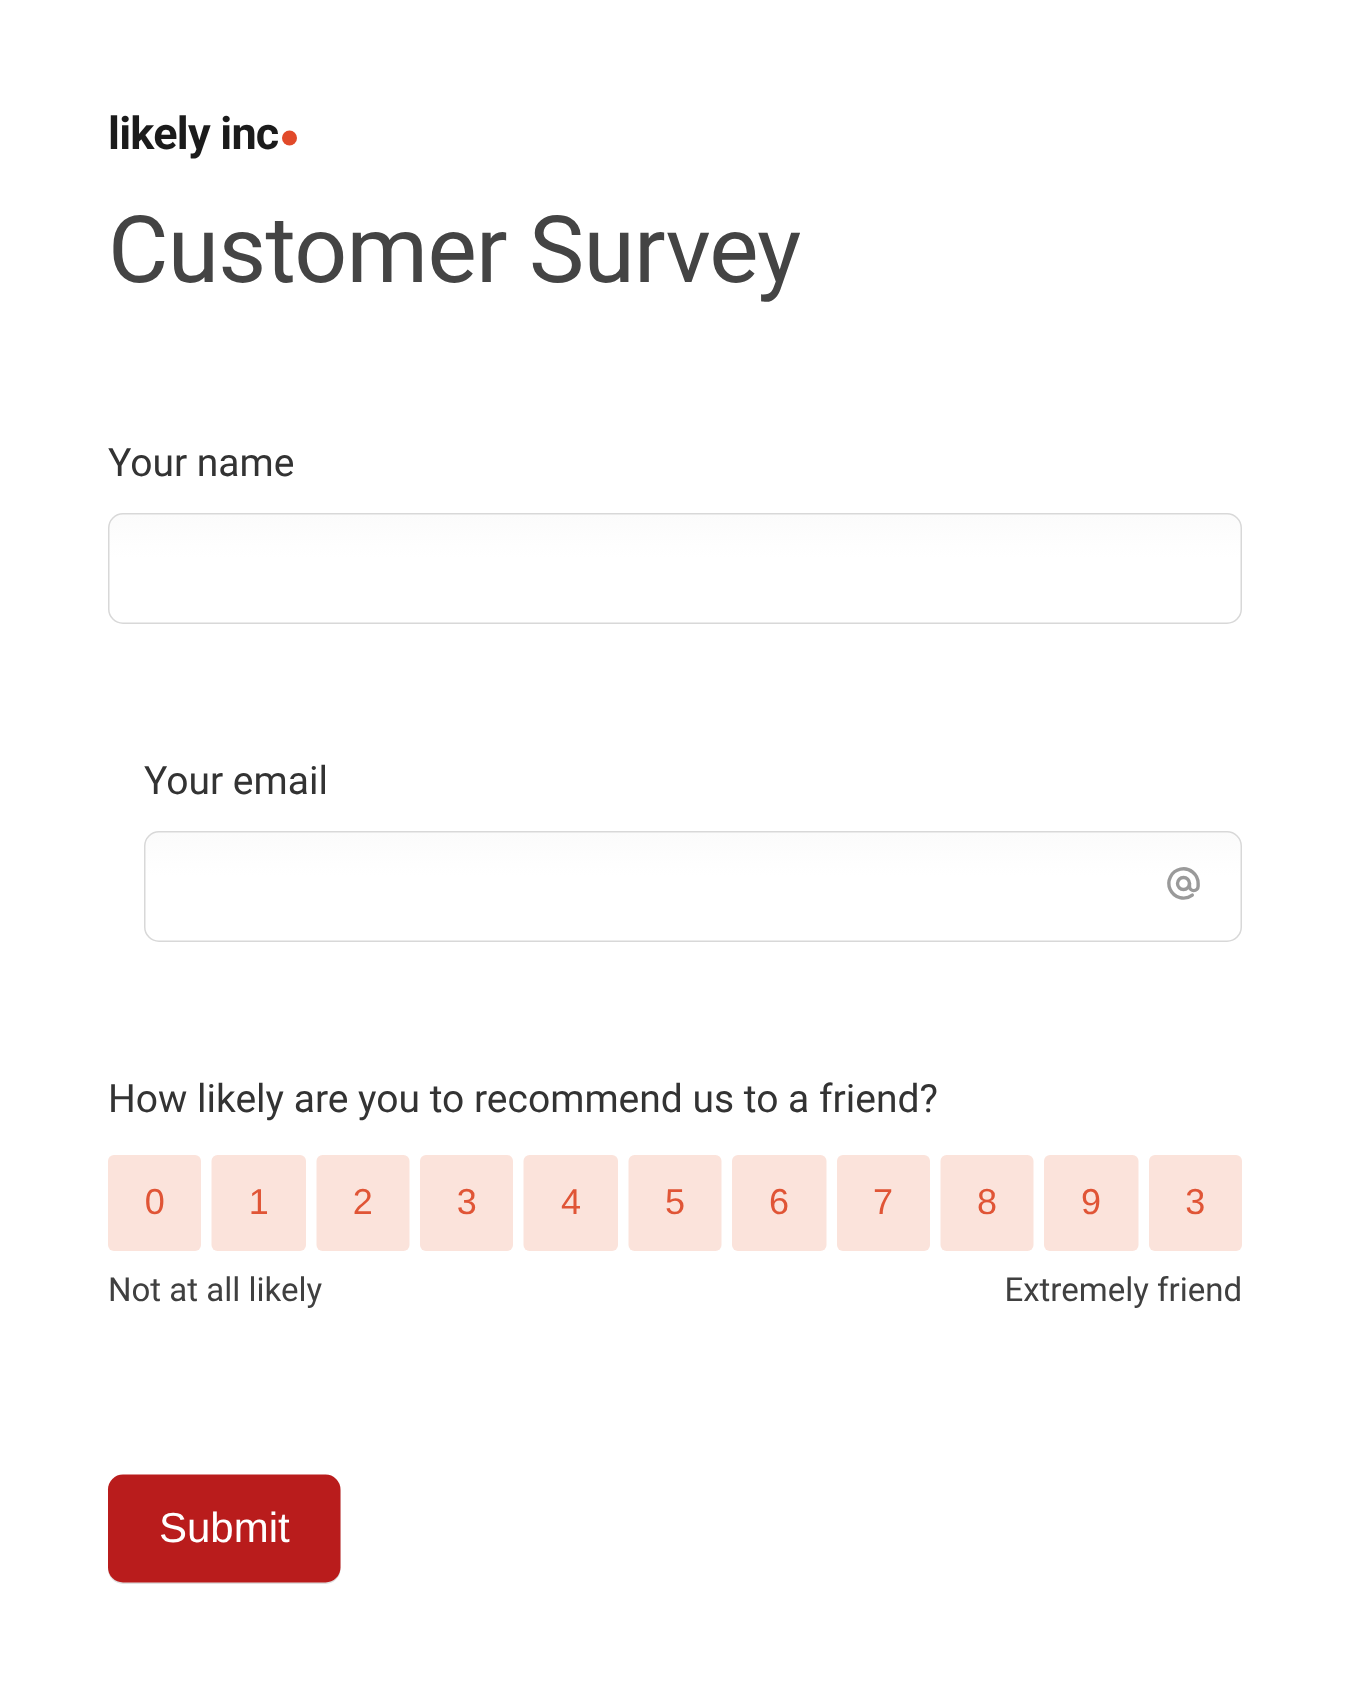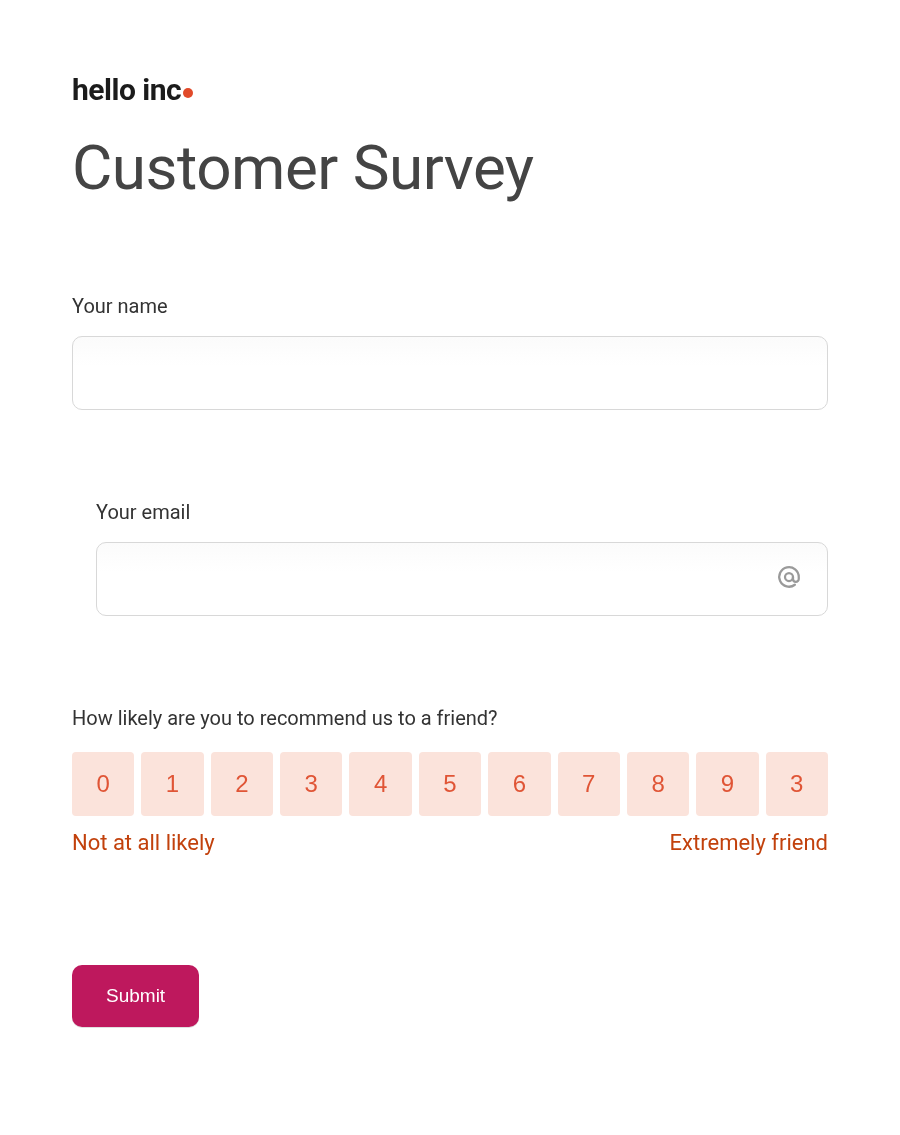--- a/index.html
+++ b/index.html
@@ -40,21 +40,21 @@
     letter-spacing: -0.5px;
   }
   .field-block {
     margin-top: 90px;
   }
   .field-block + .field-block {
     margin-top: 90px;
     margin-left: 24px;
   }
   .field-label {
-    font-size: 20px;
+    font-size: 26px;
     color: #333;
     margin-bottom: 18px;
   }
   .text-input {
     width: 100%;
     height: 74px;
     border: 1px solid #d8d8d8;
     border-radius: 10px;
     background: linear-gradient(#fbfbfb, #ffffff 40%);
     font-size: 22px;
@@ -90,43 +90,43 @@
     font-weight: 400;
     border-radius: 4px;
     cursor: pointer;
     padding: 0;
   }
   .nps-scale-labels {
     display: flex;
     justify-content: space-between;
     margin-top: 14px;
     font-size: 22px;
-    color: #c2410c;
+    color: #404040;
   }
   .submit-row {
     margin-top: 110px;
   }
   .submit-btn {
-    background: #be185d;
+    background: #b91c1c;
     color: #fff;
     border: none;
-    font-size: 19px;
+    font-size: 28px;
     padding: 20px 34px;
     border-radius: 10px;
     cursor: pointer;
     box-shadow: 0 1px 0 rgba(0,0,0,0.12);
   }
 </style>
 </head>
 <body>
 
 <div class="page">
 
   <div class="logo">
-    <span>hello inc</span><span class="logo-dot"></span>
+    <span>likely inc</span><span class="logo-dot"></span>
   </div>
 
   <h1 class="title">Customer Survey</h1>
 
   <div class="field-block">
     <div class="field-label">Your name</div>
     <div class="input-wrap">
       <input type="text" class="text-input" placeholder="" style="">
     </div>
   </div>

